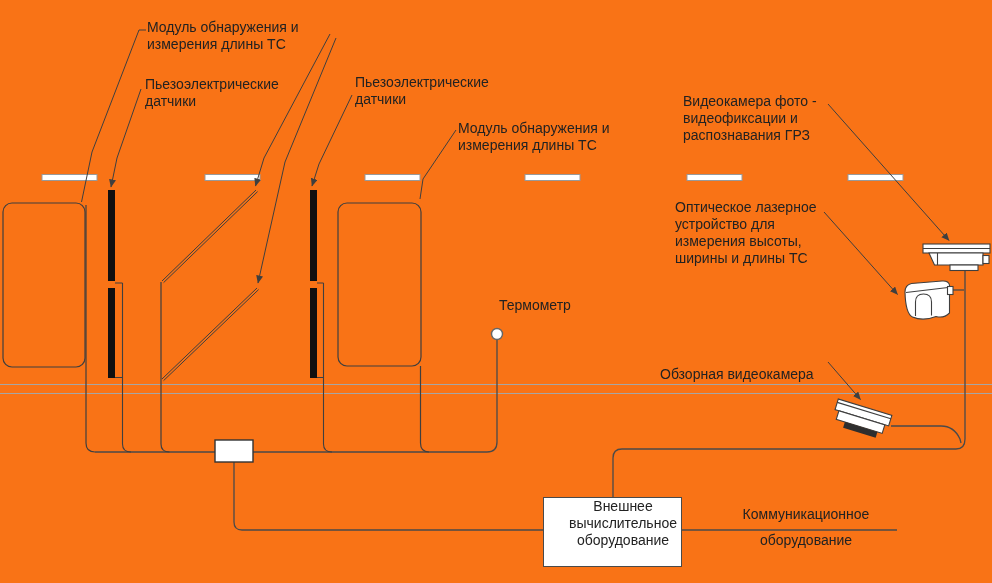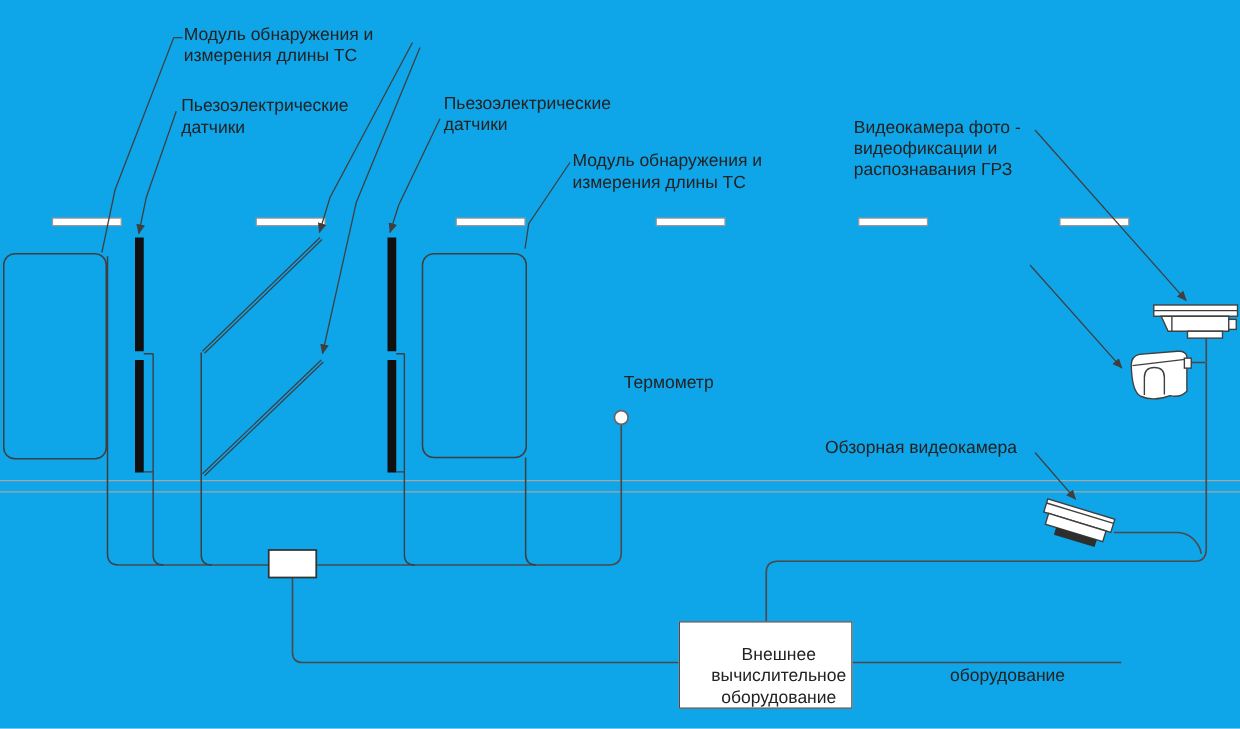--- a/index.html
+++ b/index.html
@@ -1,28 +1,28 @@
 <!DOCTYPE html>
 <html><head>
 <meta charset="utf-8">
 <style>
   html,body{margin:0;padding:0;background:#fff;}
   .stage{
-    position:relative;width:992px;height:583px;background:#0ea5e9;overflow:hidden;
+    position:relative;width:992px;height:583px;background:#f97316;overflow:hidden;
     font-family:"Liberation Sans", sans-serif;
   }
   .stage svg{position:absolute;left:0;top:0;}
   .lbl{
     position:absolute;font-size:14px;line-height:17px;color:#222;
     white-space:pre-line;
   }
   .compute-box{
     position:absolute;left:543px;top:497px;width:139px;height:70px;
     box-sizing:border-box;border:1.6px solid #4a4a4a;background:#fff;
-    display:flex;align-items:flex-end;justify-content:center;text-align:center;
+    display:flex;align-items:flex-start;justify-content:center;text-align:center;
     font-size:14px;line-height:17px;color:#222;white-space:pre-line;padding-left:21px;
   }
   .comm{left:706px;width:200px;text-align:center;}
 </style>
 </head>
 <body>
 
 <div class="stage">
 
   <svg width="992" height="583" viewBox="0 0 992 583">
@@ -131,24 +131,29 @@
 измерения длины ТС</div>
   <div class="lbl" style="left:145px;top:76px">Пьезоэлектрические
 датчики</div>
   <div class="lbl" style="left:355px;top:74px">Пьезоэлектрические
 датчики</div>
   <div class="lbl" style="left:458px;top:120px">Модуль обнаружения и
 измерения длины ТС</div>
   <div class="lbl" style="left:683px;top:93px">Видеокамера фото -
 видеофиксации и
 распознавания ГРЗ</div>
+  <div class="lbl" style="left:675px;top:199px">Оптическое лазерное
+устройство для
+измерения высоты,
+ширины и длины ТС</div>
   <div class="lbl" style="left:499px;top:297px">Термометр</div>
-  <div class="lbl" style="left:660px;top:349px">Обзорная видеокамера</div>
+  <div class="lbl" style="left:660px;top:366px">Обзорная видеокамера</div>
 
   <div class="compute-box">
     <span>Внешнее
 вычислительное
 оборудование</span>
   </div>
 
+  <div class="lbl comm" style="top:506px">Коммуникационное</div>
   <div class="lbl comm" style="top:532px">оборудование</div>
 
 </div>
 
 </body></html>

